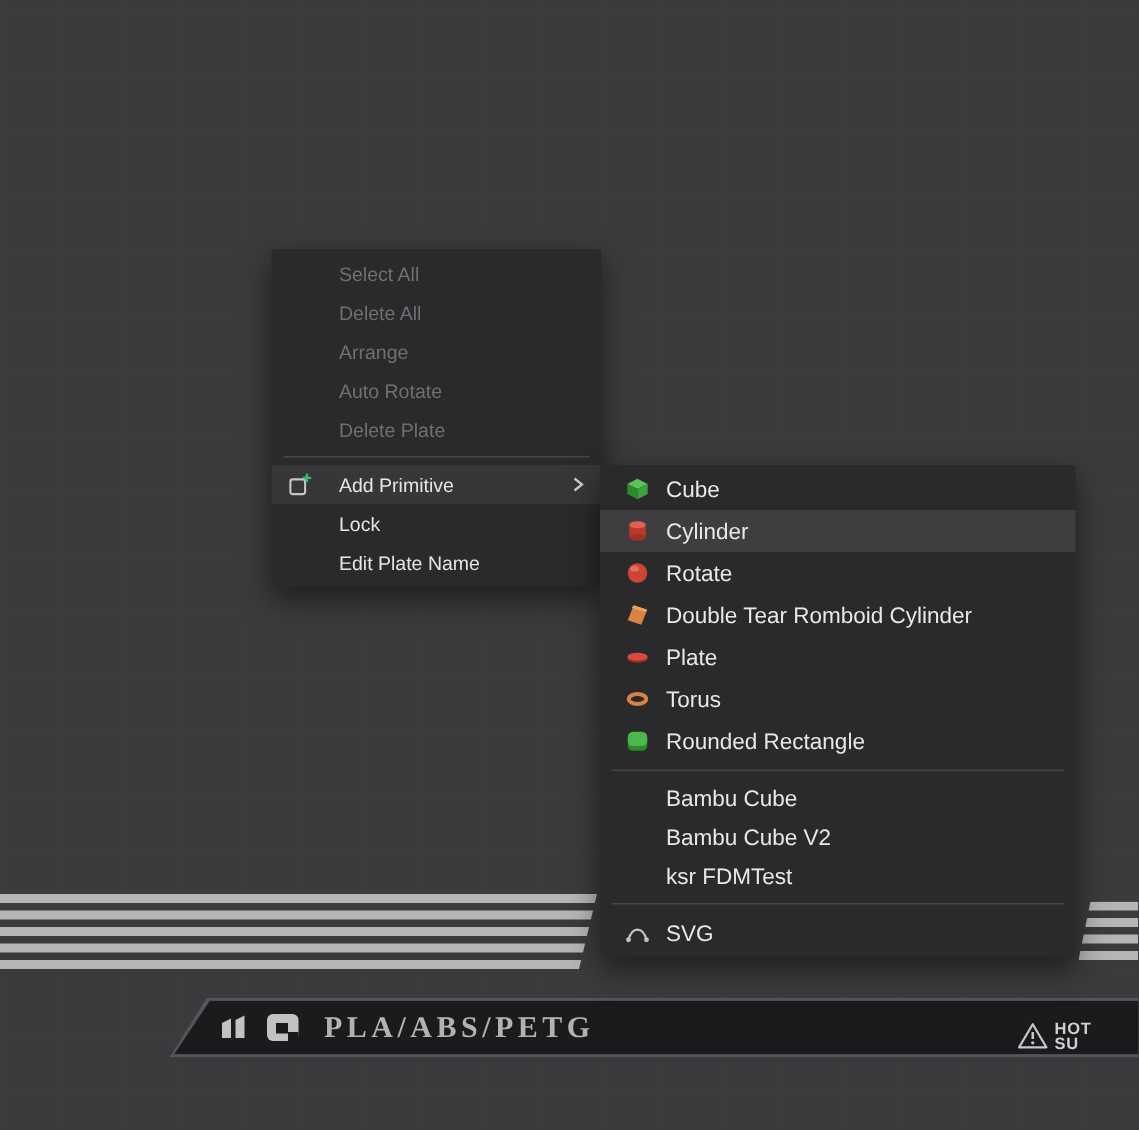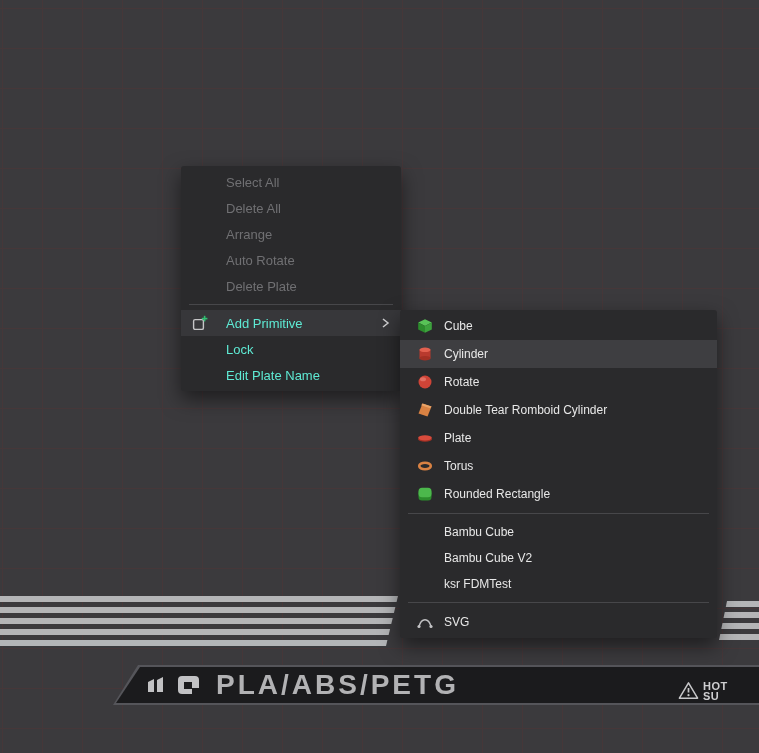--- a/index.html
+++ b/index.html
@@ -24,43 +24,43 @@
     clip-path:polygon(8px 0, 100% 0, 100% 100%, 0 100%); }
 
   .band-edge{ position:absolute; left:113px; top:665px; right:0; height:40px;
     background:#54545а; background:#55555a; z-index:2;
     clip-path:polygon(25px 0, 100% 0, 100% 100%, 0 100%); }
   .band{ position:absolute; left:116px; top:667px; right:0; height:36px;
     background:#1b1b1d; z-index:3; display:flex; align-items:center;
     padding-left:30px; clip-path:polygon(24px 0, 100% 0, 100% 100%, 0 100%); }
   .band .logo{ display:flex; align-items:center; margin-right:9px; flex:0 0 auto; }
   .plate-text{
-    font-family:Liberation Sans, sans-serif; font-weight:bold;
-    font-size:28px; letter-spacing:3px; color:#b2b2b4; margin-left:6px;
+    font-family:Liberation Serif, serif; font-weight:bold;
+    font-size:20px; letter-spacing:3px; color:#b2b2b4; margin-left:6px;
     white-space:nowrap;
   }
   .warn{ position:absolute; left:562px; top:14px; display:flex; align-items:flex-start; gap:4px; }
   .warn-text{ font-size:11px; font-weight:bold; color:#cfcfd1; line-height:10px; letter-spacing:0.5px; }
 
   
   .menu{ position:absolute; background:#2a2a2c; border-radius:3px;
     box-shadow:0 8px 20px rgba(0,0,0,.5); z-index:10; }
   .main-menu{ left:181px; top:166px; width:220px; padding:3px 0; }
   .sub-menu{ left:400px; top:310px; width:317px; padding:2px 0; }
 
   .mi{ position:relative; display:flex; align-items:center; height:26px;
-    padding:0 12px 0 45px; font-size:13px; color:#5eead4; white-space:nowrap; cursor:default; }
+    padding:0 12px 0 45px; font-size:13px; color:#e5e5e5; white-space:nowrap; cursor:default; }
   .mi.disabled{ color:#707073; }
   .mi.hover{ background:#37373a; }
   .mi-icon{ position:absolute; left:11px; top:50%; transform:translateY(-50%);
     width:16px; height:16px; display:flex; }
   .mi-arrow{ position:absolute; right:11px; top:50%; transform:translateY(-50%); display:flex; }
 
   .smi{ position:relative; display:flex; align-items:center; height:28px;
-    padding:0 12px 0 44px; font-size:12px; color:#e8e8e8; white-space:nowrap; cursor:default; }
+    padding:0 12px 0 44px; font-size:15px; color:#e8e8e8; white-space:nowrap; cursor:default; }
   .smi.model{ height:26px; }
   .smi.hl{ background:#3e3e41; }
   .smi-icon{ position:absolute; left:17px; top:50%; transform:translateY(-50%);
     width:16px; height:16px; display:flex; }
 
   .sep{ height:1px; background:#47474a; margin:5px 8px; }
 </style>
 </head>
 <body>
 

